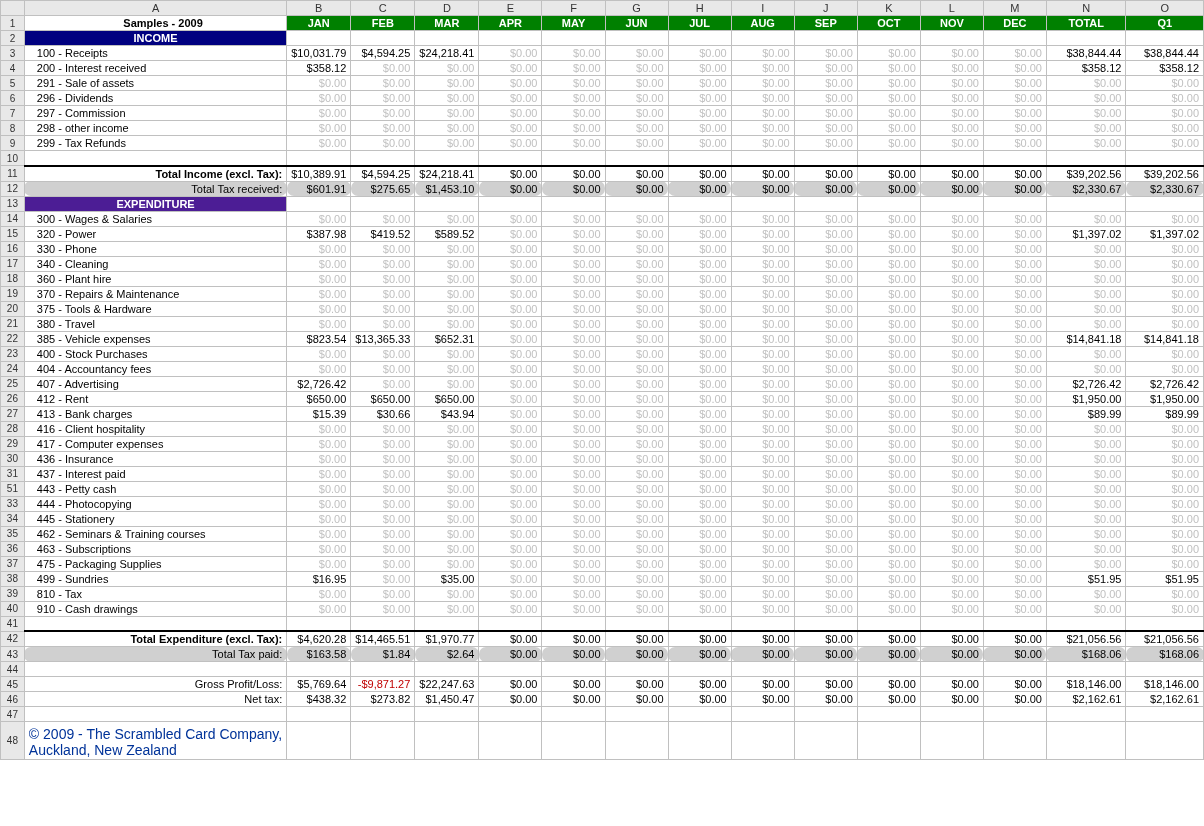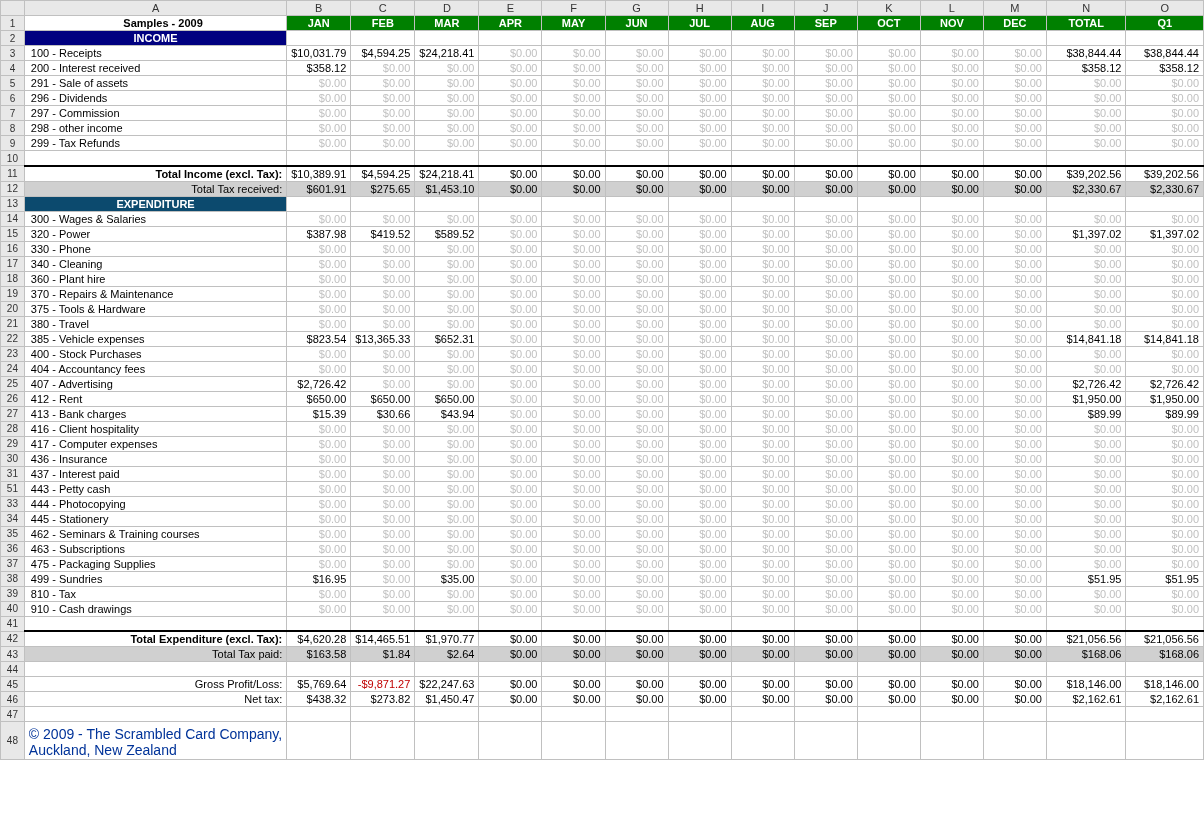--- a/index.html
+++ b/index.html
@@ -57,45 +57,45 @@
     font-weight: bold;
     text-align: center;
   }
   .section-income {
     background: #000080;
     color: #fff;
     font-weight: bold;
     text-align: center;
   }
   .section-expend {
-    background: #0c4a6e;
+    background: #4c1d95;
     color: #fff;
     font-weight: bold;
     text-align: center;
   }
   .account {
     text-align: left;
-    padding-left: 6px;
+    padding-left: 12px;
   }
   .num {
     text-align: right;
     font-family: Arial, sans-serif;
   }
   .bold { font-weight: normal; color: #000; }
   .ghost { color: #c0c0c0; }
   .neg { color: #c00000; }
   .summary-label {
     text-align: right;
     font-weight: bold;
     margin-left: 44px;
   }
   .summary-label-plain {
     text-align: right;
   }
-  .grey-row td { background: #d0d0d0; }
+  .grey-row td { background: #d0d0d0; border-radius: 7px; }
   .grey-row td.num { color: #000; }
   .border-top td { border-top: 2px solid #000; }
   .footer-cell {
     color: #003399;
     font-size: 14px;
     vertical-align: bottom;
     padding-top: 4px;
   }
   .blank { background: #fff; }
 </style>

